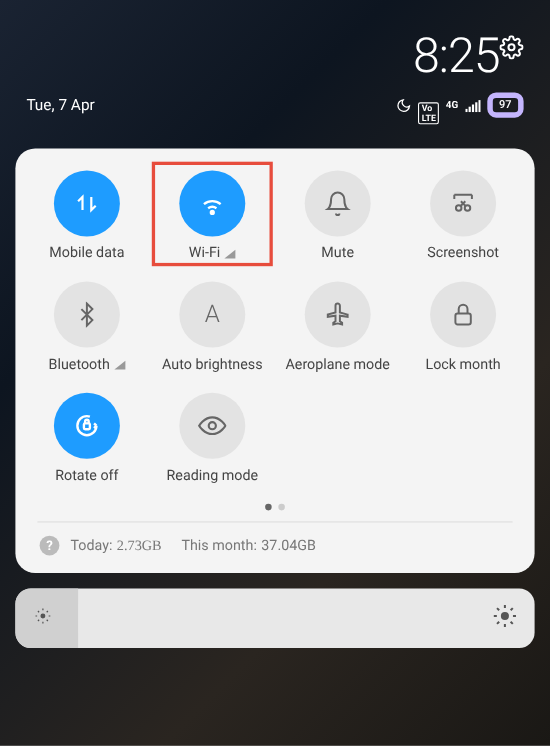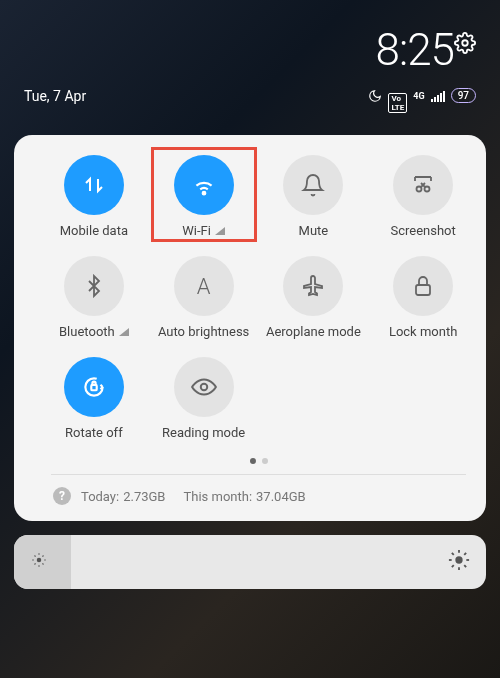--- a/index.html
+++ b/index.html
@@ -40,31 +40,31 @@
       font-weight: 400;
     }
     .status-icons {
       display: flex;
       align-items: center;
       gap: 6px;
       font-size: 10px;
     }
     .status-icons svg { display: block; }
     .battery-box {
-      border: 1px solid #c4b5fd;
+      border: 5px solid #c4b5fd;
       border-radius: 8px;
       padding: 1px 6px;
       font-size: 10px;
       font-weight: 500;
     }
     .panel {
       background: #f4f4f4;
       margin: 10px 14px 0 14px;
       border-radius: 18px;
-      padding: 20px 12px 10px 29px;
+      padding: 20px 12px 10px 12px;
     }
     .tiles-grid {
       display: grid;
       grid-template-columns: repeat(4, 1fr);
       gap: 18px 8px;
     }
     .tile {
       display: flex;
       flex-direction: column;
       align-items: center;
@@ -306,21 +306,21 @@
   <div class="dots">
     <div class="dot active"></div>
     <div class="dot"></div>
   </div>
 
   <div class="separator"></div>
 
   <div class="data-usage">
     <div class="q-icon">?</div>
     <span>Today:</span>
-    <span style="margin-left:-6px;">2.73GB</span>
+    <span style="margin-left:-6px;font-family:Liberation Serif, serif;">2.73GB</span>
     <span style="margin-left:8px;">This month:</span>
     <span style="margin-left:-6px;">37.04GB</span>
   </div>
 </div>
 
 <div class="brightness">
   <div class="brightness-fill"></div>
   <span class="sun-low">
     <svg width="18" height="18" viewBox="0 0 24 24" fill="currentColor">
         <circle cx="12" cy="12" r="3"></circle>

